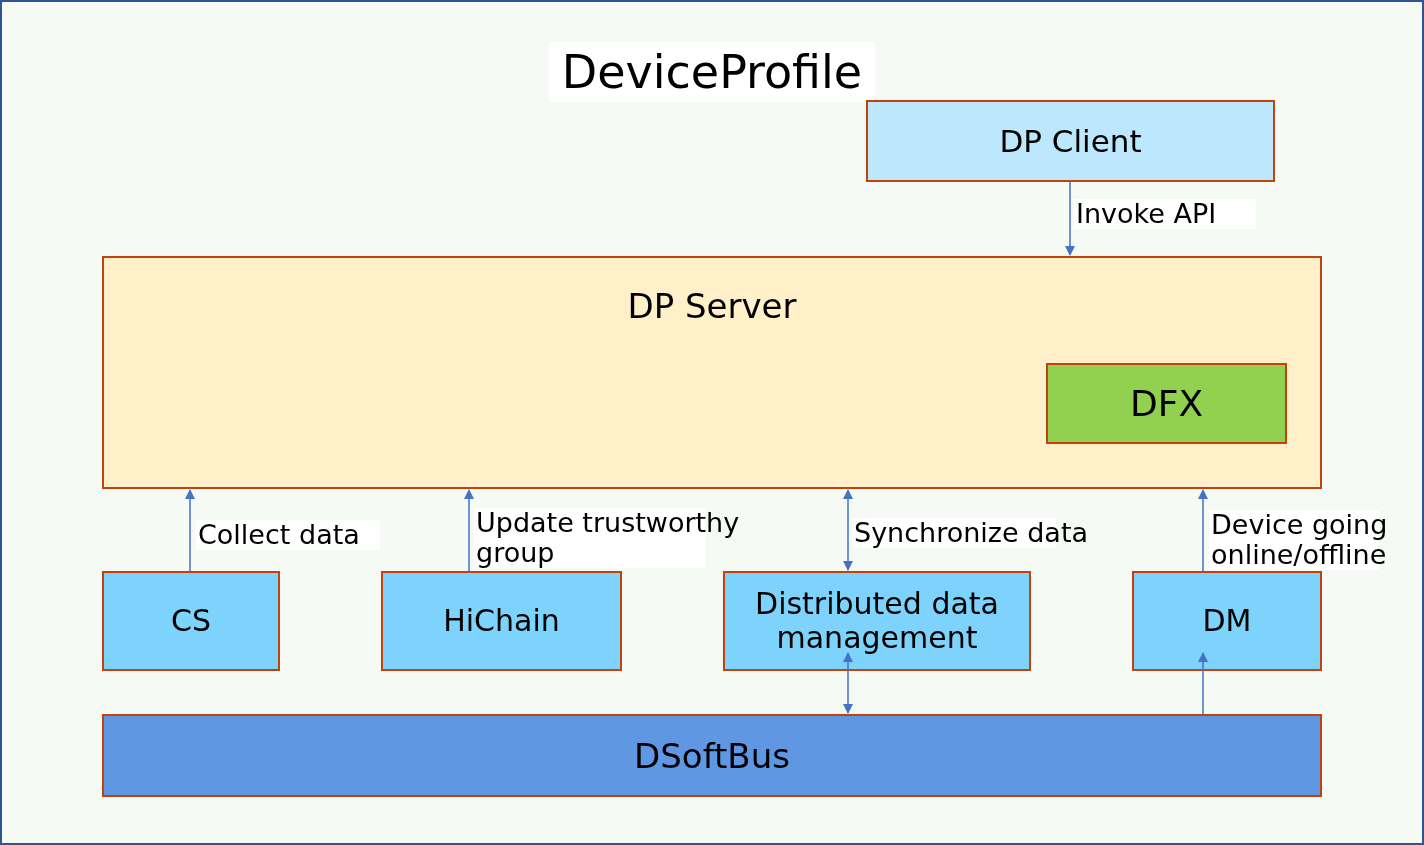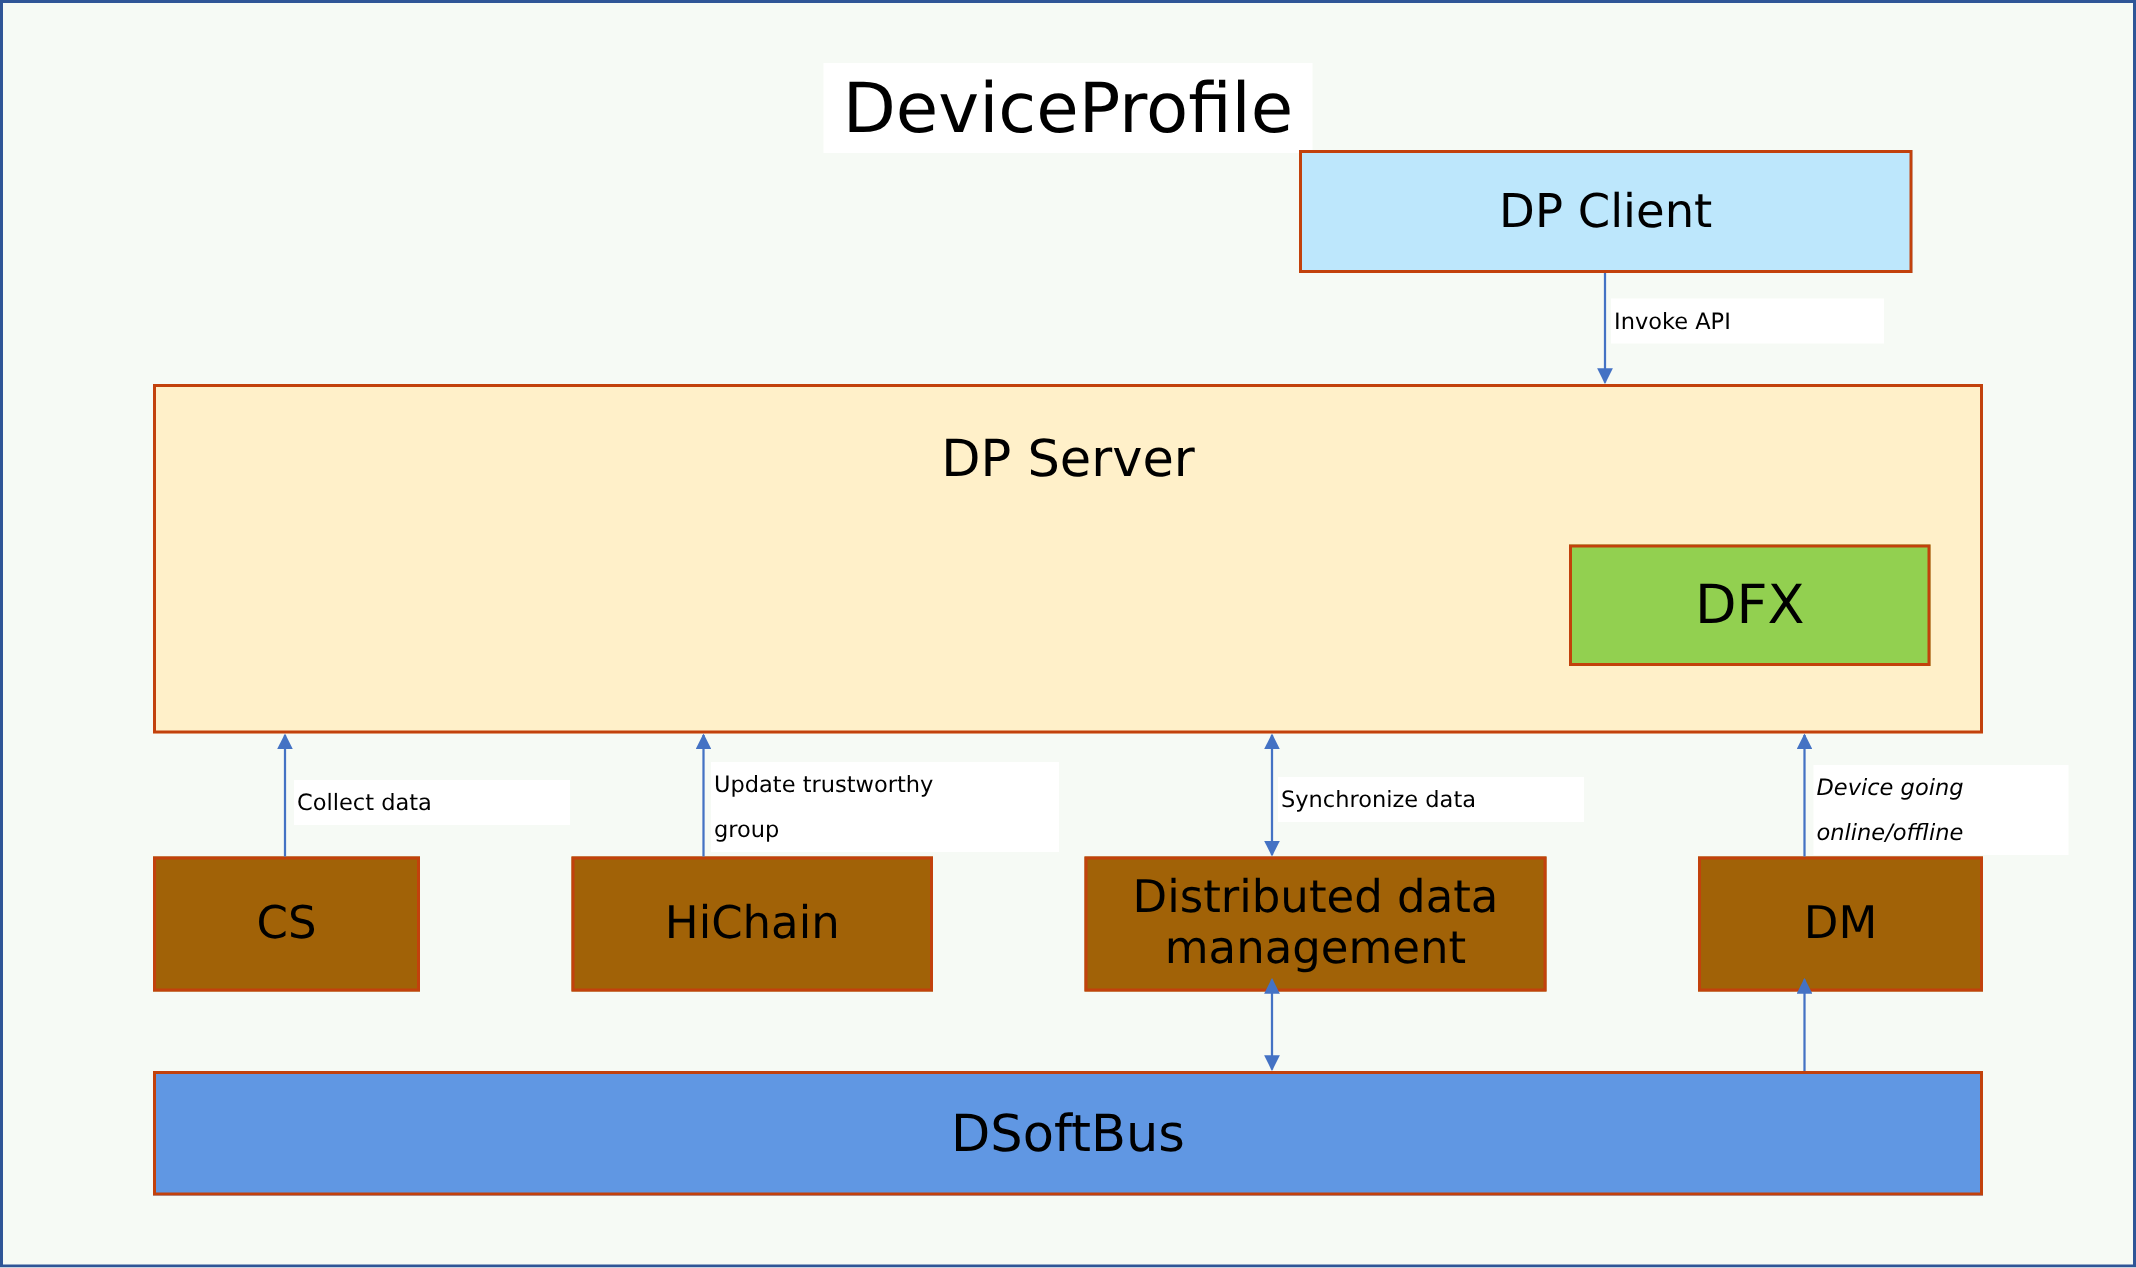--- a/index.html
+++ b/index.html
@@ -4,23 +4,23 @@
 <style>
   html, body { margin: 0; padding: 0; }
   body { width: 1424px; height: 845px; position: relative; overflow: hidden; background: #ffffff; font-family: "DejaVu Sans", "Liberation Sans", sans-serif; }
   #frame { position: absolute; left: 0; top: 0; width: 1420px; height: 841px; border: 2px solid #2f5597; background: #f6faf5; }
   .box { position: absolute; box-sizing: border-box; border: 2px solid #c2410c; display: flex; align-items: center; justify-content: center; text-align: center; color: #000; }
   .title { position: absolute; left: 549px; top: 25px; width: 326px; height: 60px; background: #ffffff; font-size: 46px; display: flex; align-items: center; justify-content: center; color:#000;margin-top:17px; }
   .client { left: 866px; top: 100px; width: 409px; height: 82px; background: #bde7fc; font-size: 31px; }
   .server { left: 102px; top: 256px; width: 1220px; height: 233px; background: #fff0c9; display:block; }
   .server-label { position: absolute; left: 0; right: 0; top: 28px; text-align: center; font-size: 34px; }
   .module { top: 105px; width: 241px; height: 81px; background: #92d050; font-size: 36px; position:absolute; }
-  .lower { top: 571px; height: 90px; background: #a16207; font-size: 30px; line-height: 1.15; }
+  .lower { top: 571px; height: 100px; background: #7dd3fc; font-size: 30px; line-height: 1.15; }
   .bus { left: 102px; top: 714px; width: 1220px; height: 83px; background: #6097e3; font-size: 34px; }
-  .lbl { position: absolute; background: #ffffff; font-size: 15px; color: #000; line-height: 30px; padding: 0 2px; white-space: pre; }
+  .lbl { position: absolute; background: #ffffff; font-size: 27px; color: #000; line-height: 30px; padding: 0 2px; white-space: pre; }
   svg#arrows { position: absolute; left: 0; top: 0; width: 1424px; height: 845px; pointer-events: none; }
 </style>
 </head>
 <body>
 
 <div id="frame"></div>
 
 <div class="title">DeviceProfile</div>
 
 <div class="box client">DP Client</div>
@@ -51,14 +51,14 @@
   <line x1="1203" y1="571" x2="1203" y2="490" stroke="#4472c4" stroke-width="1.5" marker-end="url(#ah)"></line>
   <line x1="848" y1="713" x2="848" y2="653" stroke="#4472c4" stroke-width="1.5" marker-start="url(#ah)" marker-end="url(#ah)"></line>
   <line x1="1203" y1="714" x2="1203" y2="653" stroke="#4472c4" stroke-width="1.5" marker-end="url(#ah)"></line>
 </svg>
 
 <div class="lbl" style="left:1074px;top:199px;width:178px;">Invoke API</div>
 <div class="lbl" style="left:196px;top:520px;width:180px;">Collect data</div>
 <div class="lbl" style="left:474px;top:508px;width:228px;">Update trustworthy
 group</div>
 <div class="lbl" style="left:852px;top:518px;width:200px;">Synchronize data</div>
-<div class="lbl" style="left:1209px;top:510px;width:166px;font-style:italic;">Device going
+<div class="lbl" style="left:1209px;top:510px;width:166px;">Device going
 online/offline</div>
 
 </body></html>

